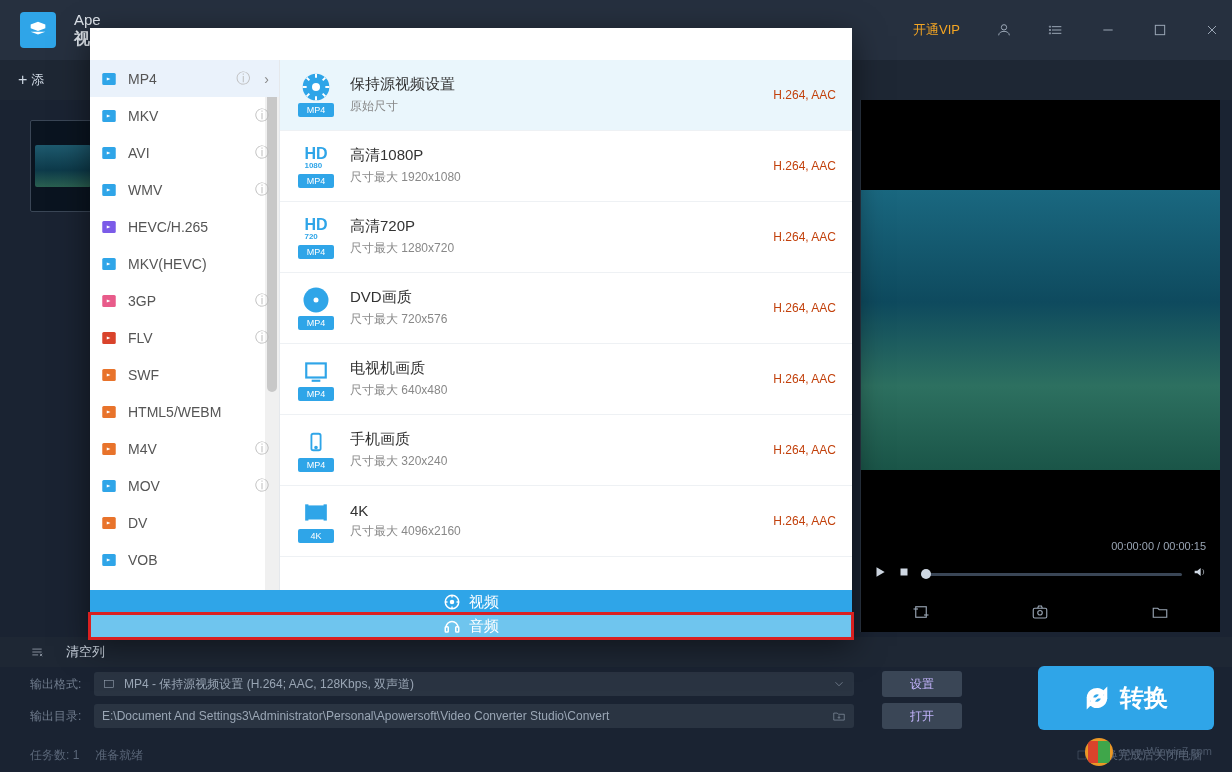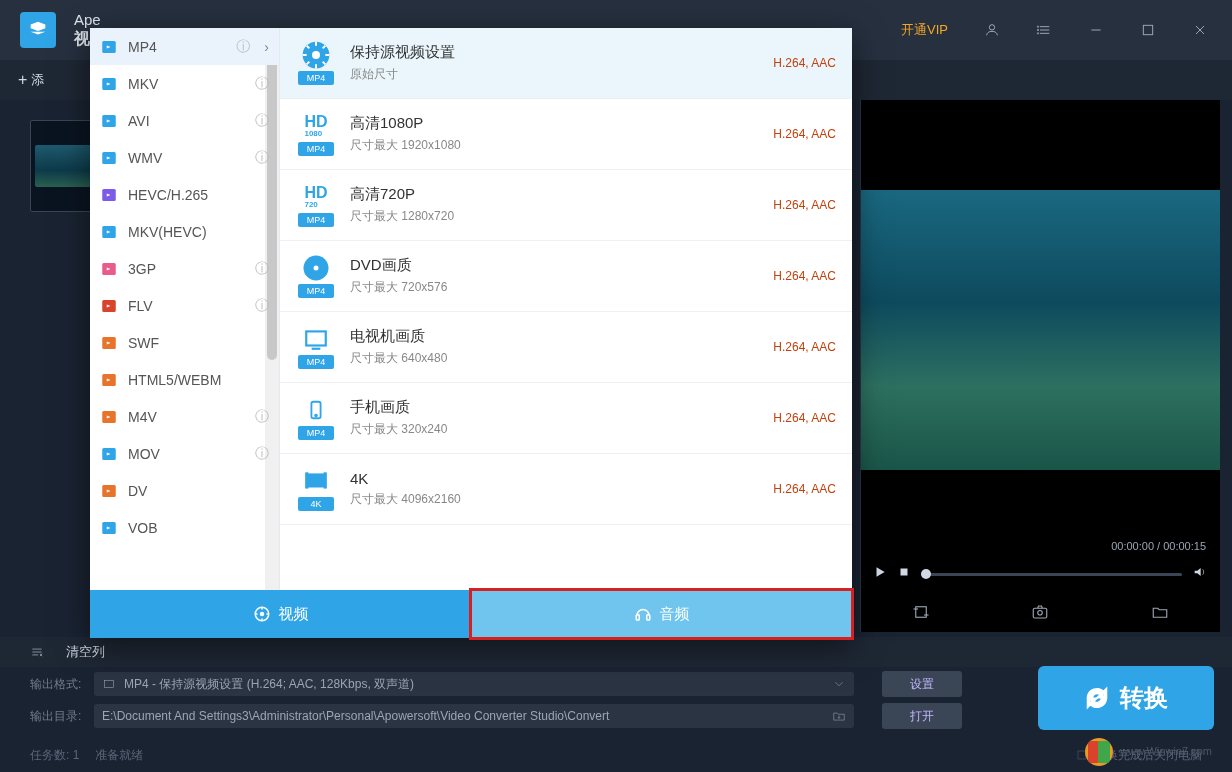--- a/index.html
+++ b/index.html
@@ -3,21 +3,21 @@
 <meta charset="utf-8">
 <style>
 * { margin: 0; padding: 0; box-sizing: border-box; font-family: "Microsoft YaHei", Arial, sans-serif; }
 body { width: 1232px; height: 772px; background: #1a2332; overflow: hidden; position: relative; }
 
 
 .titlebar { height: 60px; background: #26303f; display: flex; align-items: center; padding: 0 20px; position: relative; }
 .app-logo { width: 36px; height: 36px; background: #2fa5e8; border-radius: 4px; display: flex; align-items: center; justify-content: center; }
 .app-logo svg { fill: white; }
 .app-name { color: #dde3ea; margin-left: 10px; font-size: 15px; }
-.title-right { position: absolute; right: 24px; display: flex; align-items: center; gap: 36px; }
+.title-right { position: absolute; right: 12px; display: flex; align-items: center; gap: 36px; }
 .vip-link { color: #f5a623; font-size: 13px; cursor: pointer; }
 .title-icon { color: #9aa6b5; cursor: pointer; display: flex; align-items: center; }
 .title-icon svg { width: 16px; height: 16px; stroke: currentColor; fill: none; stroke-width: 1.5; }
 
 
 .toolbar { height: 40px; background: #1e2734; display: flex; align-items: center; padding: 0 18px; }
 .add-btn { color: #cfd8e3; font-size: 13px; cursor: pointer; display: flex; align-items: center; gap: 4px; }
 
 
 .main-area { position: absolute; top: 100px; left: 0; right: 0; bottom: 140px; display: flex; }
@@ -57,21 +57,21 @@
 .status-bar { position: absolute; bottom: 0; left: 0; right: 0; height: 34px; display: flex; align-items: center; padding: 0 30px; color: #5a6678; font-size: 12px; gap: 16px; }
 .status-right { margin-left: auto; display: flex; align-items: center; gap: 6px; }
 .status-right svg { width: 12px; height: 12px; stroke: currentColor; fill: none; }
 .watermark { position: absolute; right: 20px; bottom: 6px; color: #4a5668; font-size: 11px; text-align: right; }
 .watermark-logo { width: 28px; height: 28px; background: radial-gradient(circle, #f5a623 40%, #d9822b 100%); border-radius: 50%; display: inline-block; vertical-align: middle; margin-right: 4px; position: relative; overflow: hidden; }
 .watermark-logo::before { content:''; position:absolute; left:3px; top:3px; width:12px; height:22px; background:#d9432b; border-radius:2px 0 0 2px; }
 .watermark-logo::after { content:''; position:absolute; right:3px; top:3px; width:12px; height:22px; background:#3fa64a; border-radius:0 2px 2px 0; }
 
 
 .format-popup { position: absolute; left: 90px; top: 28px; width: 762px; height: 610px; background: #fff; box-shadow: 0 8px 30px rgba(0,0,0,0.5); display: flex; flex-direction: column; z-index: 100; }
-.popup-body { flex: 1; display: flex; overflow: hidden; }
+.popup-body { flex: 1; display: flex; overflow: hidden; margin-top: 32px; }
 .format-sidebar { width: 190px; border-right: 1px solid #e5e8ec; overflow-y: auto; }
 .fmt-item { height: 37px; display: flex; align-items: center; padding: 0 10px; gap: 10px; cursor: pointer; font-size: 14px; color: #555; position: relative; }
 .fmt-item.selected { background: #eaf2fb; }
 .fmt-icon { width: 18px; height: 18px; display: flex; align-items: center; justify-content: center; }
 .fmt-icon svg { width:18px; height:18px; }
 .fmt-info { margin-left: auto; color: #bbb; font-size: 14px; }
 .fmt-chevron { color: #888; margin-left: 4px; }
 
 .preset-list { flex: 1; overflow-y: auto; }
 .preset-item { display: flex; align-items: center; padding: 12px 16px; border-bottom: 1px solid #eef1f4; cursor: pointer; gap: 14px; }
@@ -80,21 +80,21 @@
 .preset-icon-top { width: 36px; height: 28px; display:flex; align-items:center; justify-content:center; }
 .preset-tag { width: 36px; height: 14px; background: #2fa5e8; color: white; font-size: 9px; display: flex; align-items: center; justify-content: center; border-radius: 2px; margin-top: 2px; }
 .preset-text { flex: 1; }
 .preset-title { font-size: 15px; color: #333; margin-bottom: 4px; }
 .preset-sub { font-size: 12px; color: #888; }
 .preset-codec { font-size: 12px; color: #c2410c; }
 
 .popup-scroll { position:absolute; right:0; top:0; width:14px; height:100%; background:#f0f0f0; }
 .popup-scroll-thumb { position:absolute; left:2px; top:2px; width:10px; height:330px; background:#c8c8c8; border-radius:5px; }
 
-.popup-tabs { height: 48px; display: flex; }
+.popup-tabs { height: 48px; display: flex; flex-direction: column; }
 .popup-tab { flex: 1; display: flex; align-items: center; justify-content: center; gap: 8px; font-size: 15px; cursor: pointer; }
 .popup-tab.tab-video { background: #2fa5e8; color: white; }
 .popup-tab.tab-audio { background: #6fc5ee; color: white; position: relative; }
 .popup-tab.tab-device { background: white; color: #555; }
 .popup-tab svg { width: 18px; height: 18px; }
 .tab-audio-highlight { position: absolute; inset: -2px; border: 3px solid #d92020; pointer-events: none; }
 </style>
 </head>
 <body>
 

